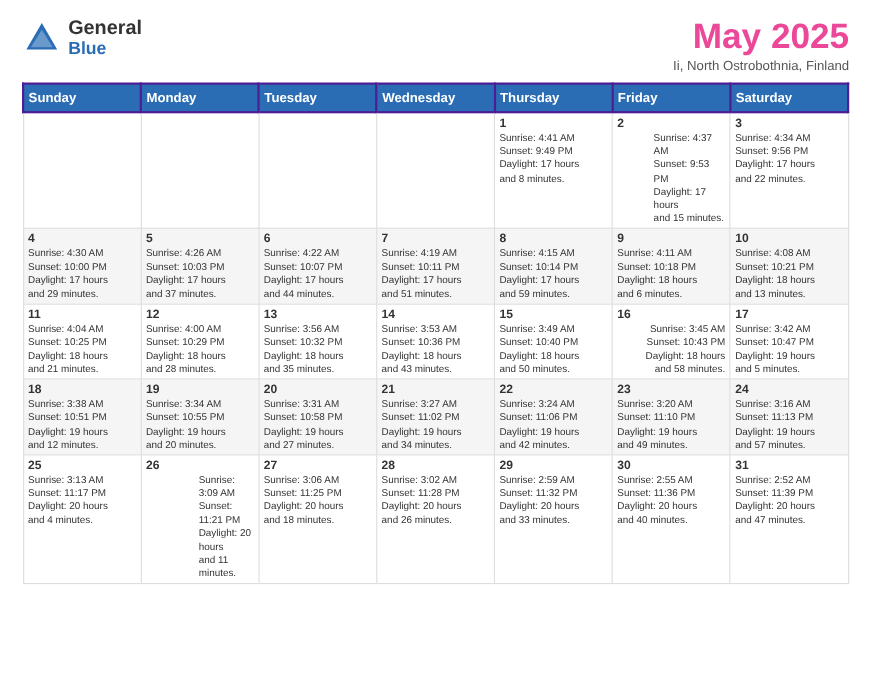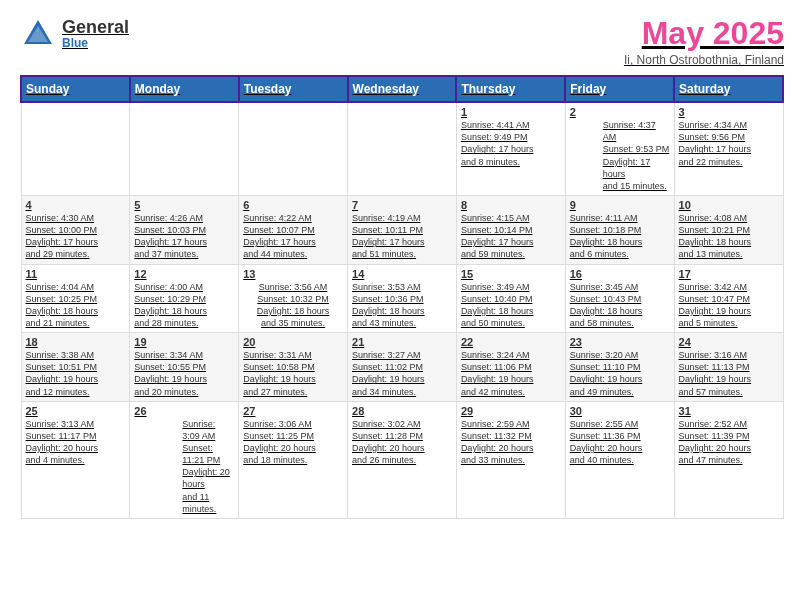--- a/index.html
+++ b/index.html
@@ -6,23 +6,22 @@
     body {
       width: 792px;
       height: 612px;
       font-family: Arial, sans-serif;
       background: #fff;
       overflow: hidden;
     }
     .page {
       width: 792px;
       height: 612px;
-      padding: 16px 8px 12px 20px;
+      padding: 16px 20px 12px 20px;
       background: #fff;
-      text-decoration: underline;
     }
     .header {
       display: flex;
       align-items: flex-start;
       justify-content: space-between;
       margin-bottom: 8px;
     }
     .logo {
       display: flex;
       align-items: center;
@@ -32,21 +31,21 @@
       display: flex;
       flex-direction: column;
       line-height: 1.1;
     }
     .logo-general {
       font-size: 18px;
       font-weight: bold;
       color: #333;
     }
     .logo-blue {
-      font-size: 12px;
+      font-size: 16px;
       font-weight: bold;
       color: #2a6db5;
     }
     .logo-icon {
       width: 36px;
       height: 36px;
     }
     .title-block {
       text-align: right;
     }
@@ -232,42 +231,42 @@
           </td>
           <td>
             <span class="day-num">12</span>
             <div class="day-info" style="white-space: pre-line;">Sunrise: 4:00 AM
 Sunset: 10:29 PM
 Daylight: 18 hours
 and 28 minutes.</div>
           </td>
           <td>
             <span class="day-num">13</span>
-            <div class="day-info" style="white-space: pre-line; text-align: center;">Sunrise: 3:56 AM
+            <div class="day-info" style="white-space: pre-line;">Sunrise: 3:56 AM
 Sunset: 10:32 PM
 Daylight: 18 hours
 and 35 minutes.</div>
           </td>
           <td>
             <span class="day-num">14</span>
             <div class="day-info" style="white-space: pre-line;">Sunrise: 3:53 AM
 Sunset: 10:36 PM
 Daylight: 18 hours
 and 43 minutes.</div>
           </td>
           <td>
             <span class="day-num">15</span>
             <div class="day-info" style="white-space: pre-line;">Sunrise: 3:49 AM
 Sunset: 10:40 PM
 Daylight: 18 hours
 and 50 minutes.</div>
           </td>
           <td>
             <span class="day-num">16</span>
-            <div class="day-info" style="white-space: pre-line;">Sunrise: 3:45 AM
+            <div class="day-info" style="white-space: pre-line; text-align: right;">Sunrise: 3:45 AM
 Sunset: 10:43 PM
 Daylight: 18 hours
 and 58 minutes.</div>
           </td>
           <td>
             <span class="day-num">17</span>
             <div class="day-info" style="white-space: pre-line;">Sunrise: 3:42 AM
 Sunset: 10:47 PM
 Daylight: 19 hours
 and 5 minutes.</div>

